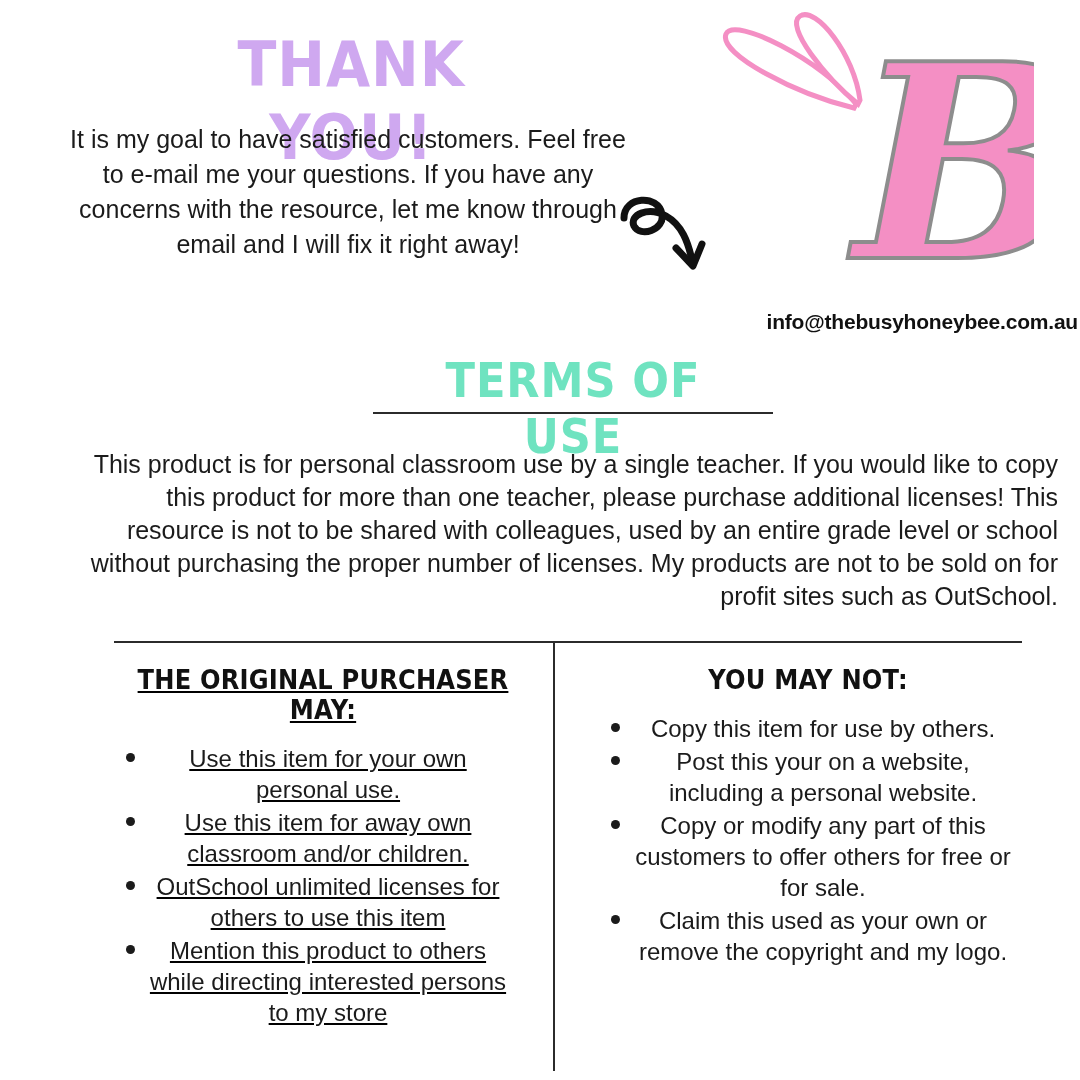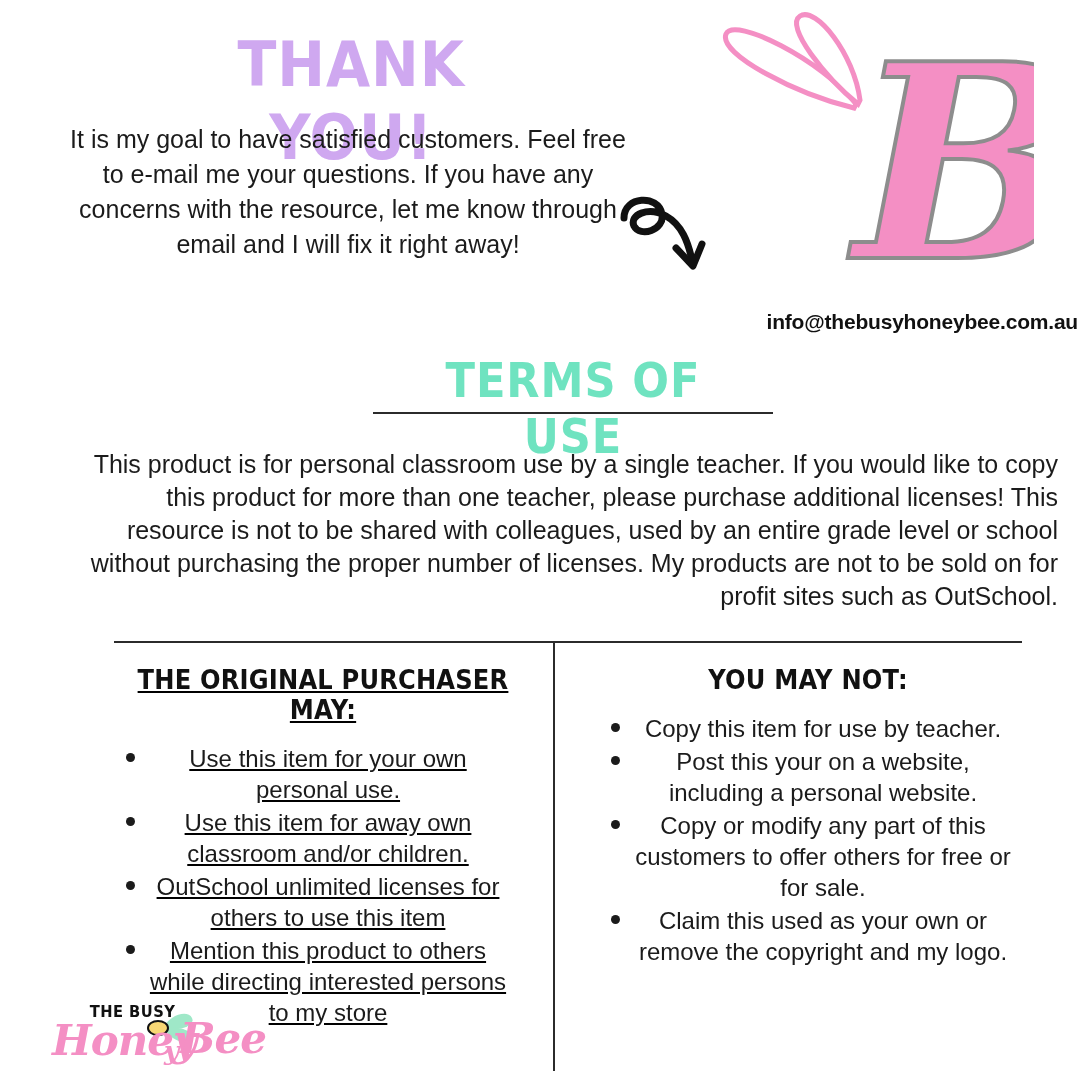--- a/index.html
+++ b/index.html
@@ -249,32 +249,21 @@
       <li><span class="dot"></span><span>Use this item for your own personal use.</span></li>
       <li><span class="dot"></span><span>Use this item for away own classroom and/or children.</span></li>
       <li><span class="dot"></span><span>OutSchool unlimited licenses for others to use this item</span></li>
       <li><span class="dot"></span><span>Mention this product to others while directing interested persons to my store</span></li>
     </ul>
   </div>
 
   <div class="col right">
     <div class="col-head">YOU MAY NOT:</div>
     <ul class="bullets">
-      <li><span class="dot"></span><span>Copy this item for use by teacher.</span></li>
+      <li><span class="dot"></span><span>Copy this item for use by others.</span></li>
       <li><span class="dot"></span><span>Post this your on a website, including a personal website.</span></li>
       <li><span class="dot"></span><span>Copy or modify any part of this customers to offer others for free or for sale.</span></li>
       <li><span class="dot"></span><span>Claim this used as your own or remove the copyright and my logo.</span></li>
     </ul>
   </div>
 
-  <div class="footer-logo">
-    <svg width="210" height="72" viewBox="0 0 210 72" style="position:absolute;left:0;top:0;">
-      <path d="M118 26 C126 14, 142 10, 146 18 C150 26, 132 32, 118 28 Z" fill="#9fe8c8"></path>
-      <path d="M118 28 C124 40, 140 46, 144 38 C148 30, 132 26, 118 28 Z" fill="#9fe8c8"></path>
-      <ellipse cx="112" cy="28" rx="10" ry="7" fill="#f7d774" stroke="#111" stroke-width="2"></ellipse>
-    </svg>
-    <div class="fl-top">THE BUSY</div>
-    <div class="fl-main">Honey</div>
-    <div class="fl-y">y</div>
-    <div class="fl-main" style="left:134px; top:14px;">Bee</div>
-  </div>
 
 </div>
 
 </body></html>

